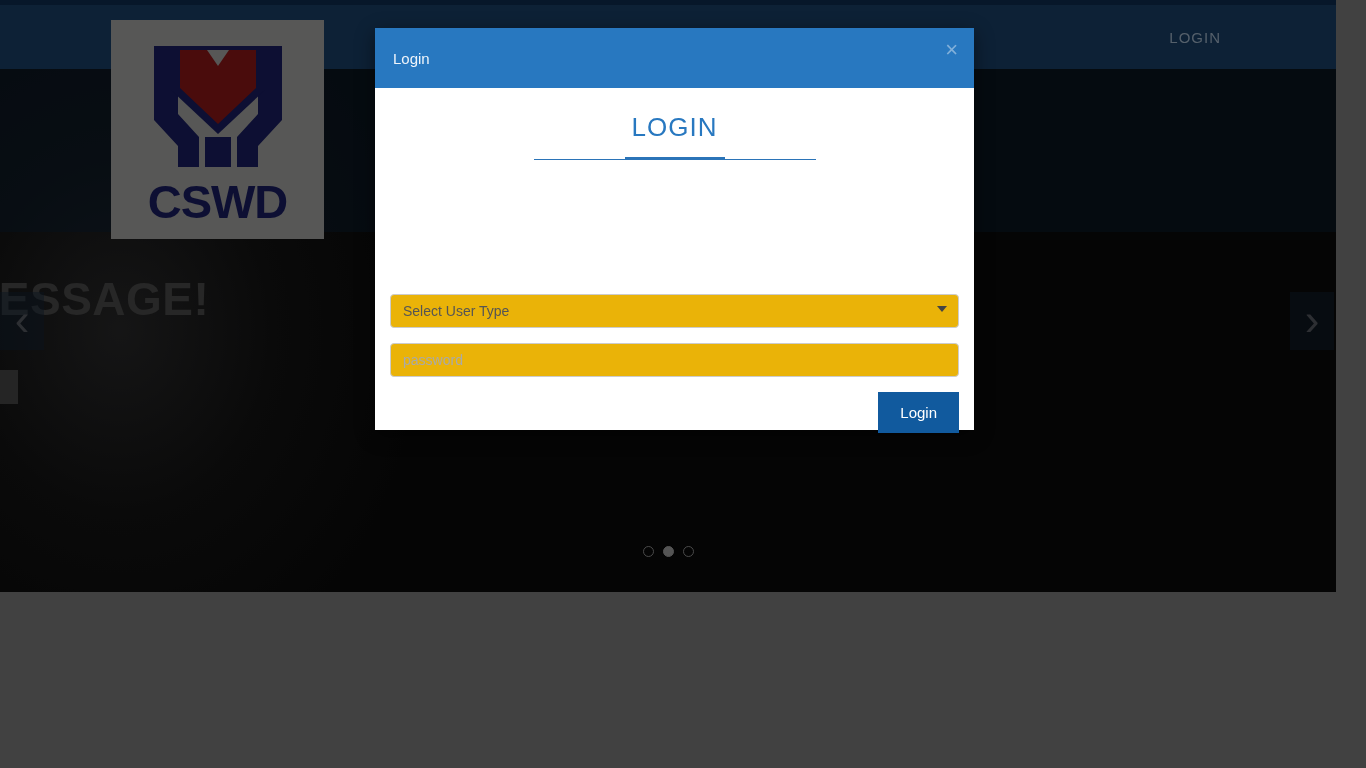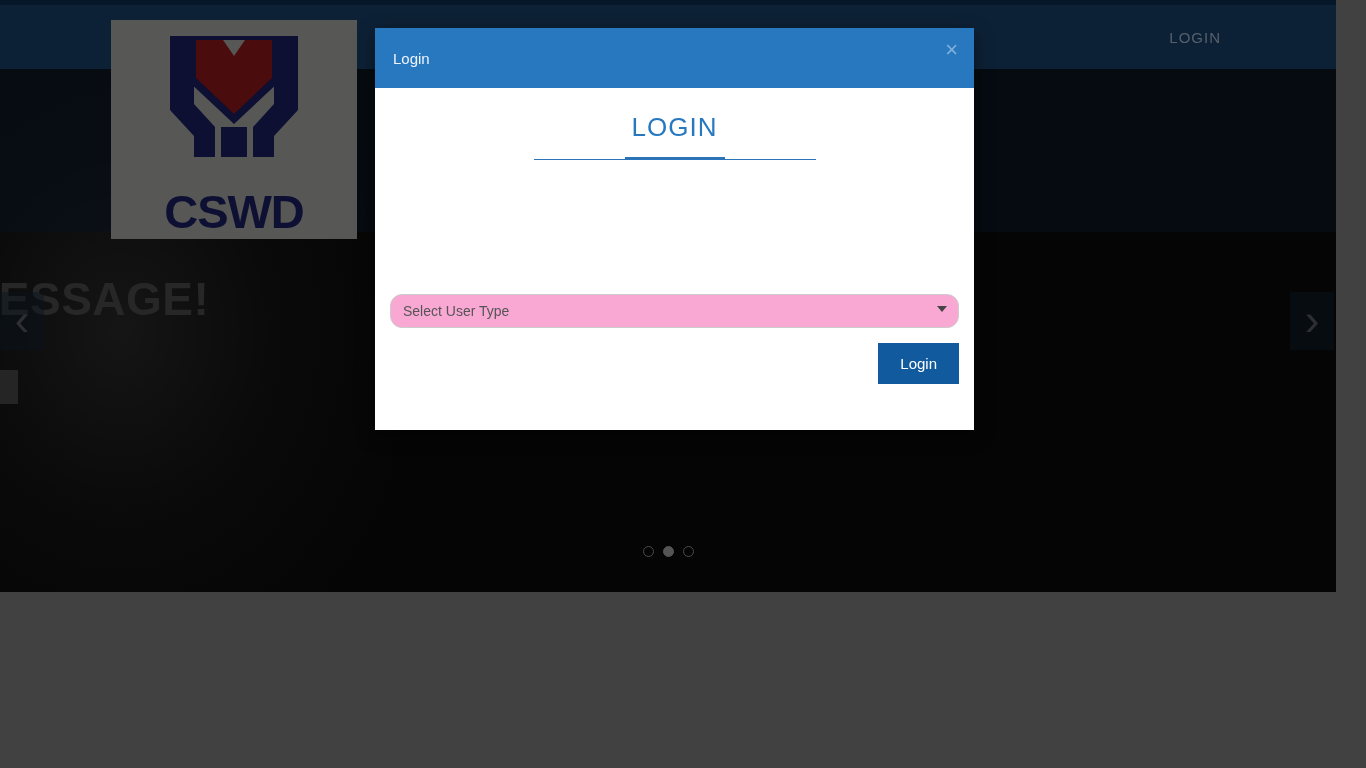--- a/index.html
+++ b/index.html
@@ -96,25 +96,25 @@
   }
   .car-dots .dot {
     width:11px; height:11px; border-radius:50%;
     border:1px solid #4a4a4a; background:transparent;
   }
   .car-dots .dot.active { background:#555; border-color:#555; }
 
   
   .logo-box {
     position:absolute; left:111px; top:20px;
-    width:246px; height:219px;
+    width:213px; height:219px;
     background:#575756;
     z-index:32;
     display:flex; flex-direction:column;
-    align-items:center; justify-content:space-between;
+    align-items:center; justify-content:center;
     padding-top:12px;
   }
   .logo-mark { width:146px; height:130px; display:block; }
   .logo-word {
     margin-top:2px;
     font-size:47px; font-weight:bold; letter-spacing:-1px;
     color:#0d0f33;
     font-family:"Liberation Sans", sans-serif;
   }
 
@@ -166,26 +166,26 @@
     width:100px; height:3px; background:#2b74b8;
   }
 
   .form-fields {
     position:absolute; left:15px; right:15px; top:182px;
   }
   .field {
     display:block;
     width:100%; height:34px;
     border:1px solid #cccccc;
-    background:#f9a8d4;
+    background:#eab308;
     padding:0 12px;
     font-size:14px;
     color:#555555;
     font-family:"Liberation Sans", sans-serif;
-    border-radius:12px;
+    border-radius:4px;
     margin-bottom:15px;
     outline:none;
   }
   .field::placeholder { color:#a9a9a9; }
 
   .select-wrap { position:relative; }
   .select-wrap .caret {
     position:absolute; right:12px; top:12px;
     width:0; height:0;
     border-left:5px solid transparent;
@@ -272,20 +272,21 @@
       <div class="form-fields">
 
         <div class="select-wrap">
           <select class="field select-field">
             <option>Select User Type</option>
           </select>
           <span class="caret"></span>
         </div>
 
 
+        <input class="field" type="password" placeholder="password" style="">
 
         <div class="submit-row">
           <button class="login-btn">Login</button>
         </div>
       </div>
     </div>
   </div>
 
 </div>
 

